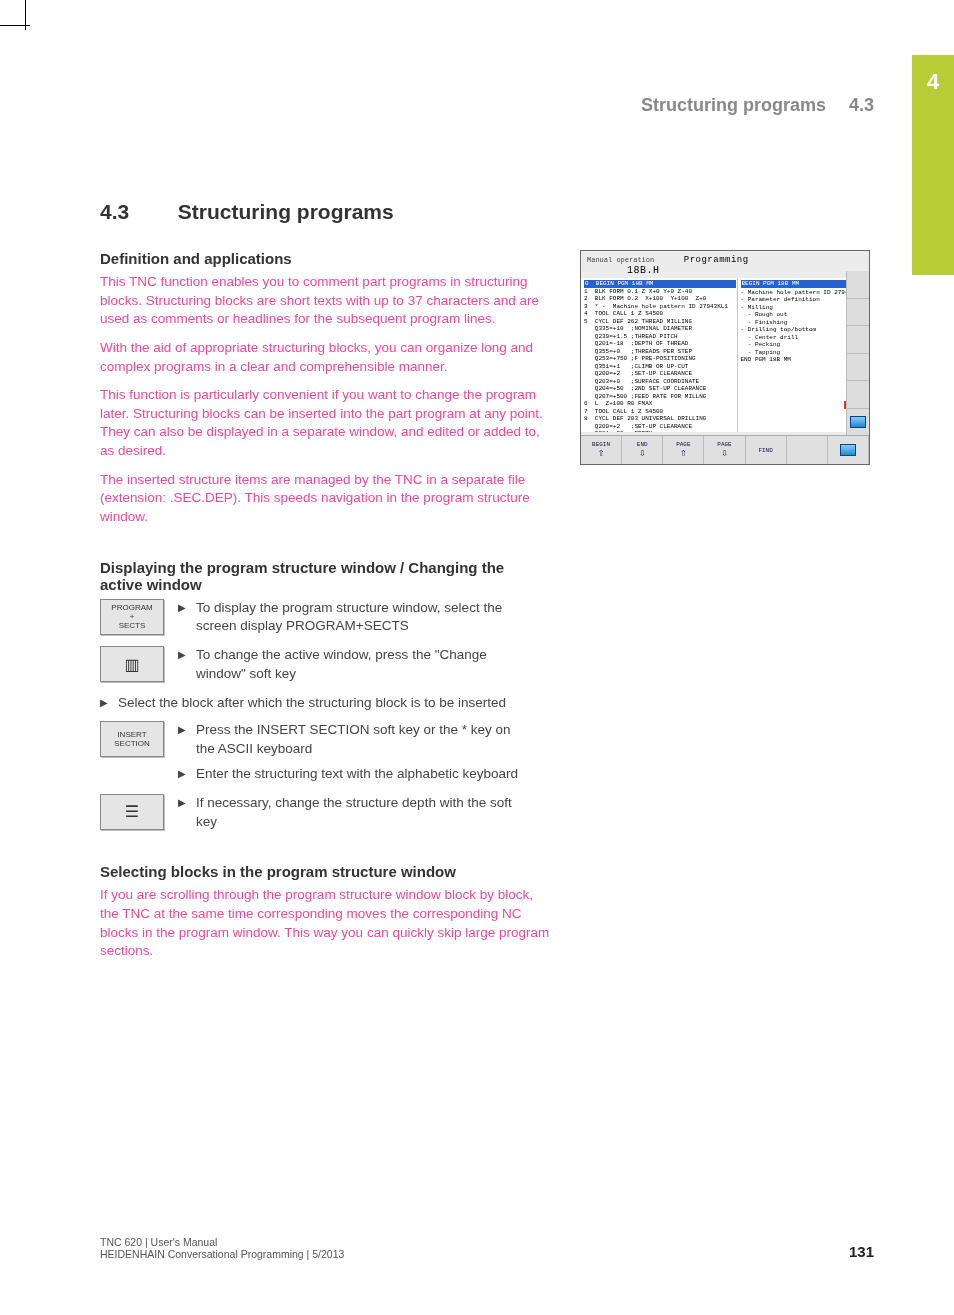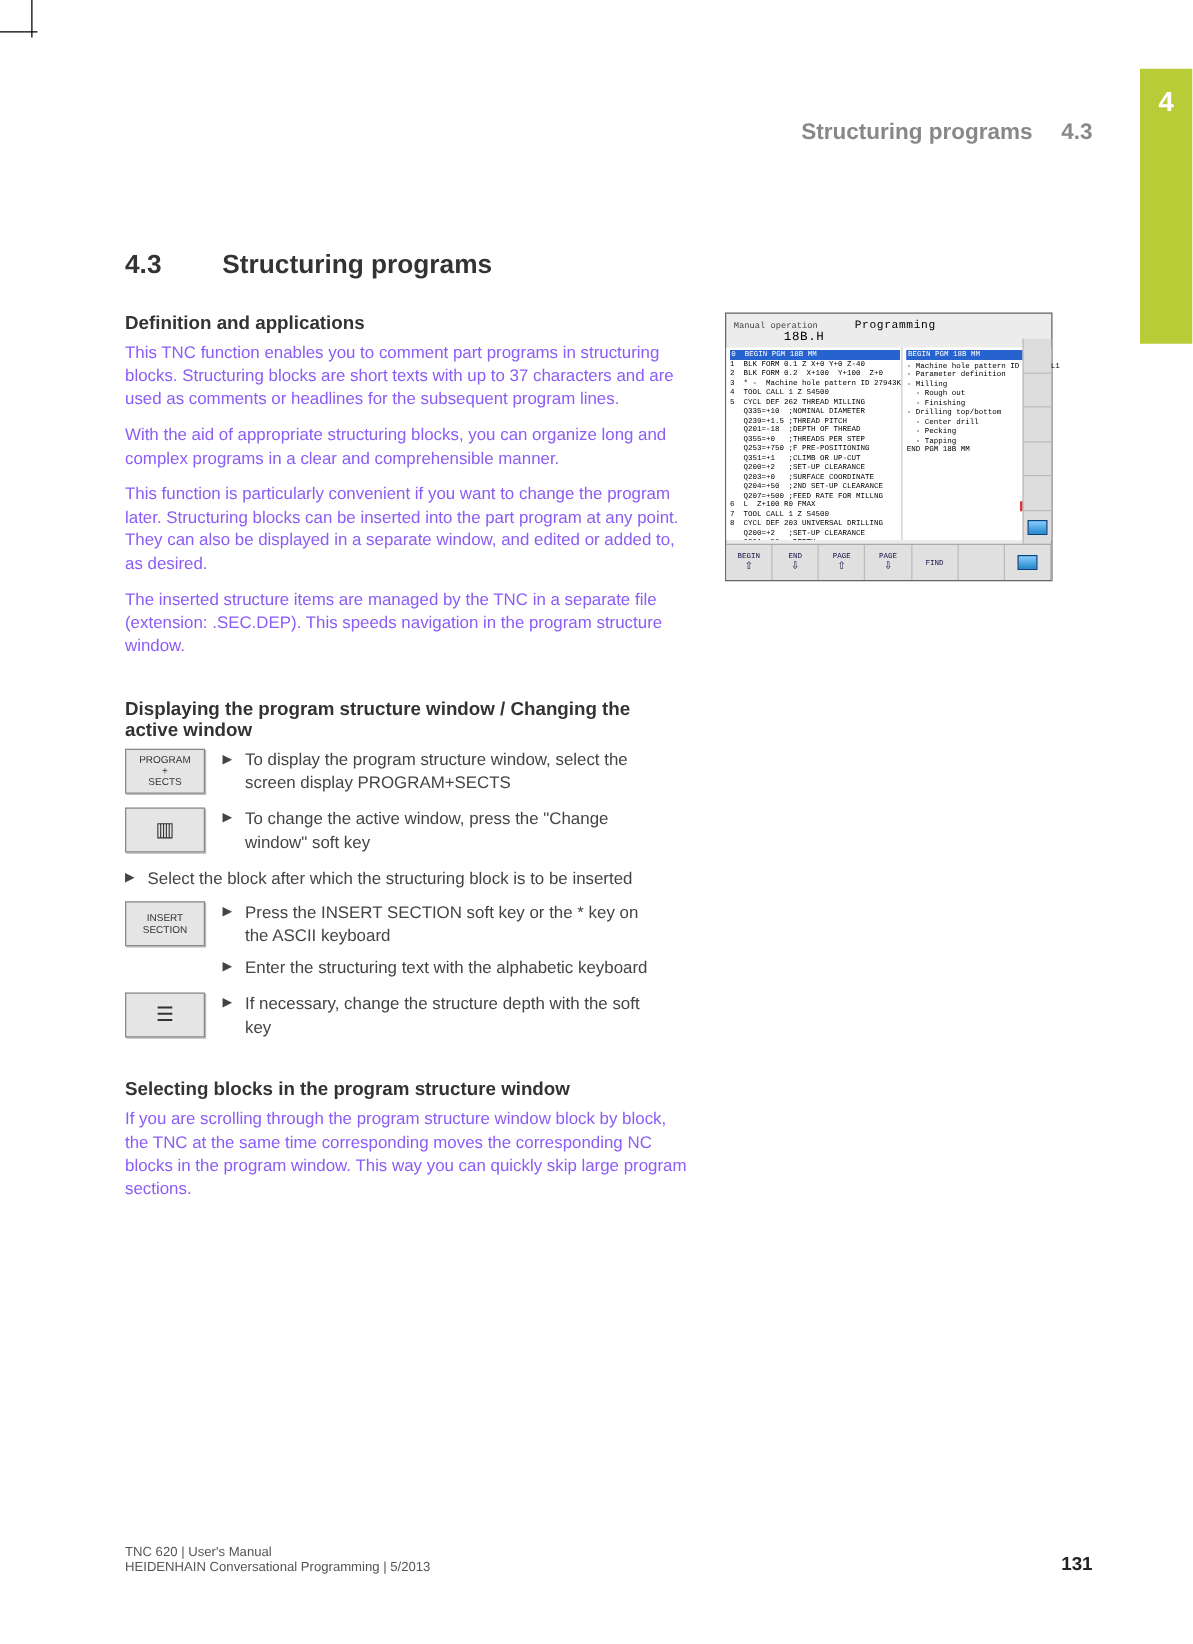--- a/index.html
+++ b/index.html
@@ -68,21 +68,21 @@
 
   h3.sub {
     font-size:15px;
     font-weight:bold;
     margin:0 0 6px 0;
   }
 
   p.copy, li.copy, .bullet-text {
     font-size:13.5px;
     line-height:1.38;
-    color:#8b5cf6;
+    color:#ec4899;
     margin:0 0 10px 0;
     max-width:450px;
   }
 
   .two-col {
     display:flex;
     align-items:flex-start;
     gap:18px;
   }
   .right-fig {
@@ -114,21 +114,21 @@
   .bullets li { position:relative; padding-left:18px; font-size:13.5px; line-height:1.4; color:#444; margin-bottom:6px; max-width:330px;}
   .bullets li::before {
     content:"▶";
     position:absolute; left:0; top:2px;
     font-size:10px; color:#444;
   }
   .bullets.wide li { max-width:430px; }
 
   
   .screenshot {
-    width:262px; height:215px;
+    width:290px; height:215px;
     border:1px solid #666;
     box-sizing:border-box;
     font-family:"Courier New",monospace;
     font-size:6px;
     color:#000;
     position:relative;
     background:#ececec;
   }
   .ss-title { padding:4px 6px 0; font-size:9px; letter-spacing:0.5px; }
   .ss-title .mode { color:#444; font-size:7px; letter-spacing:0; }

